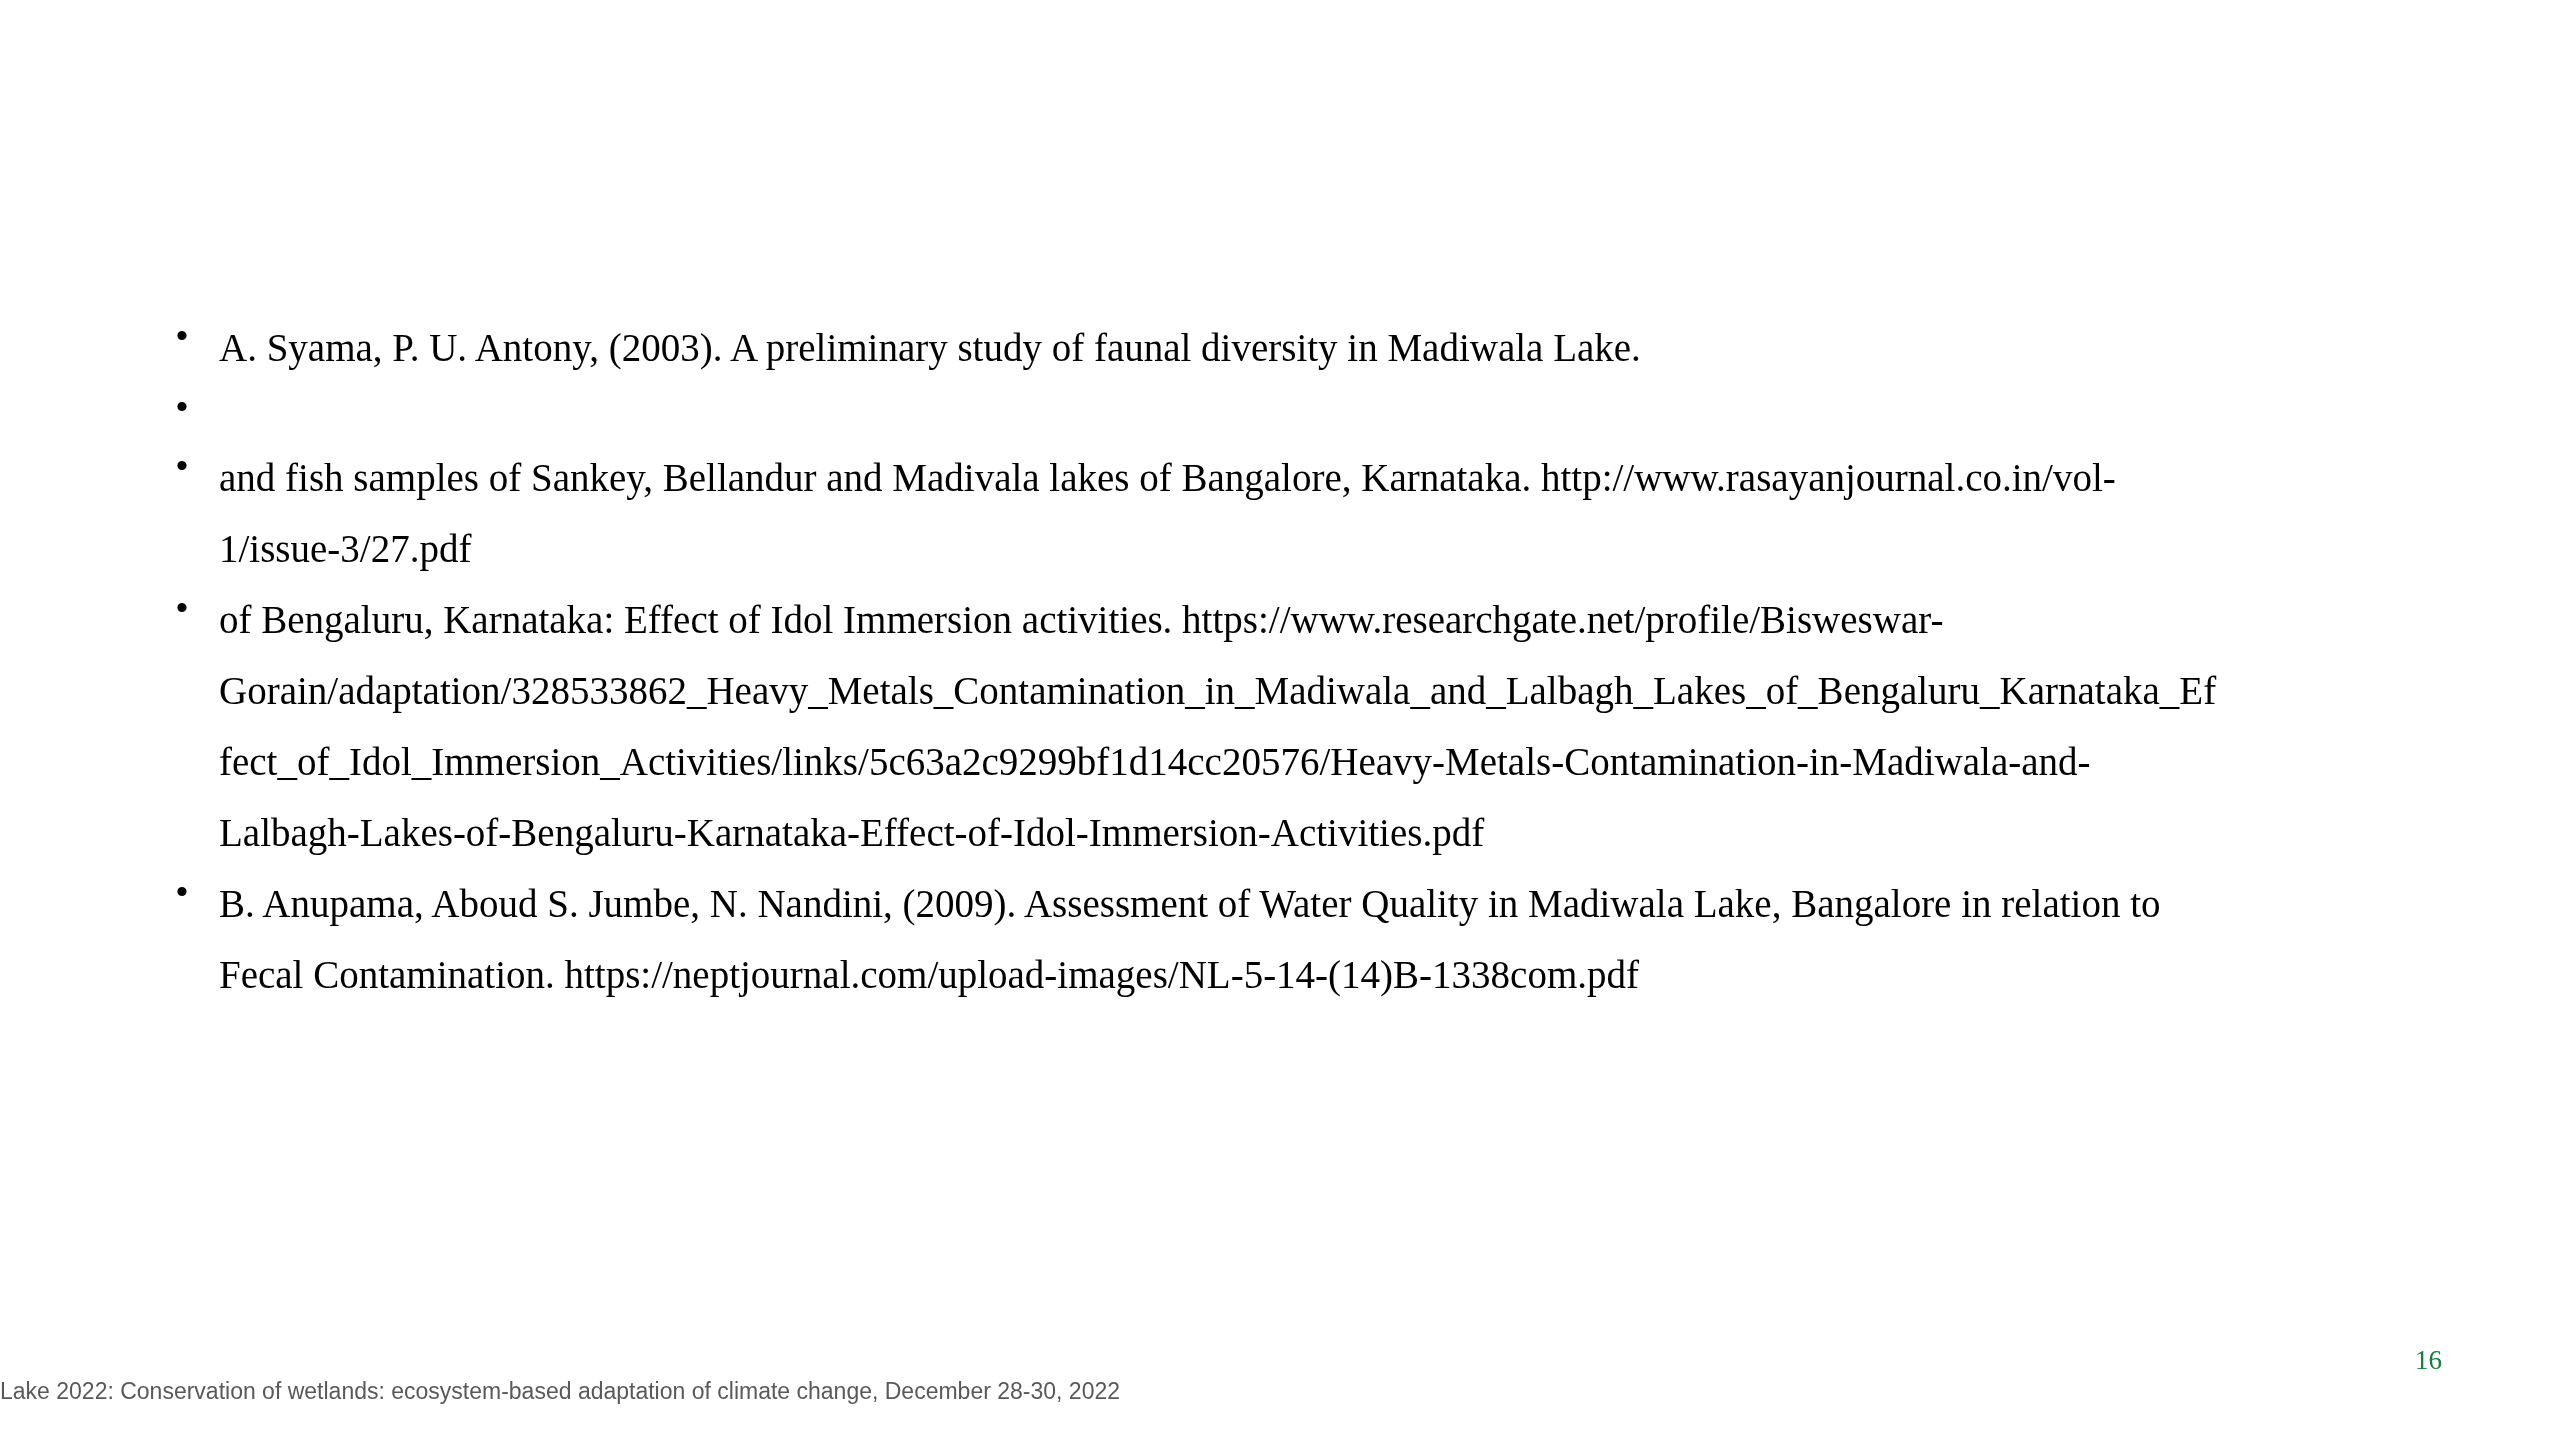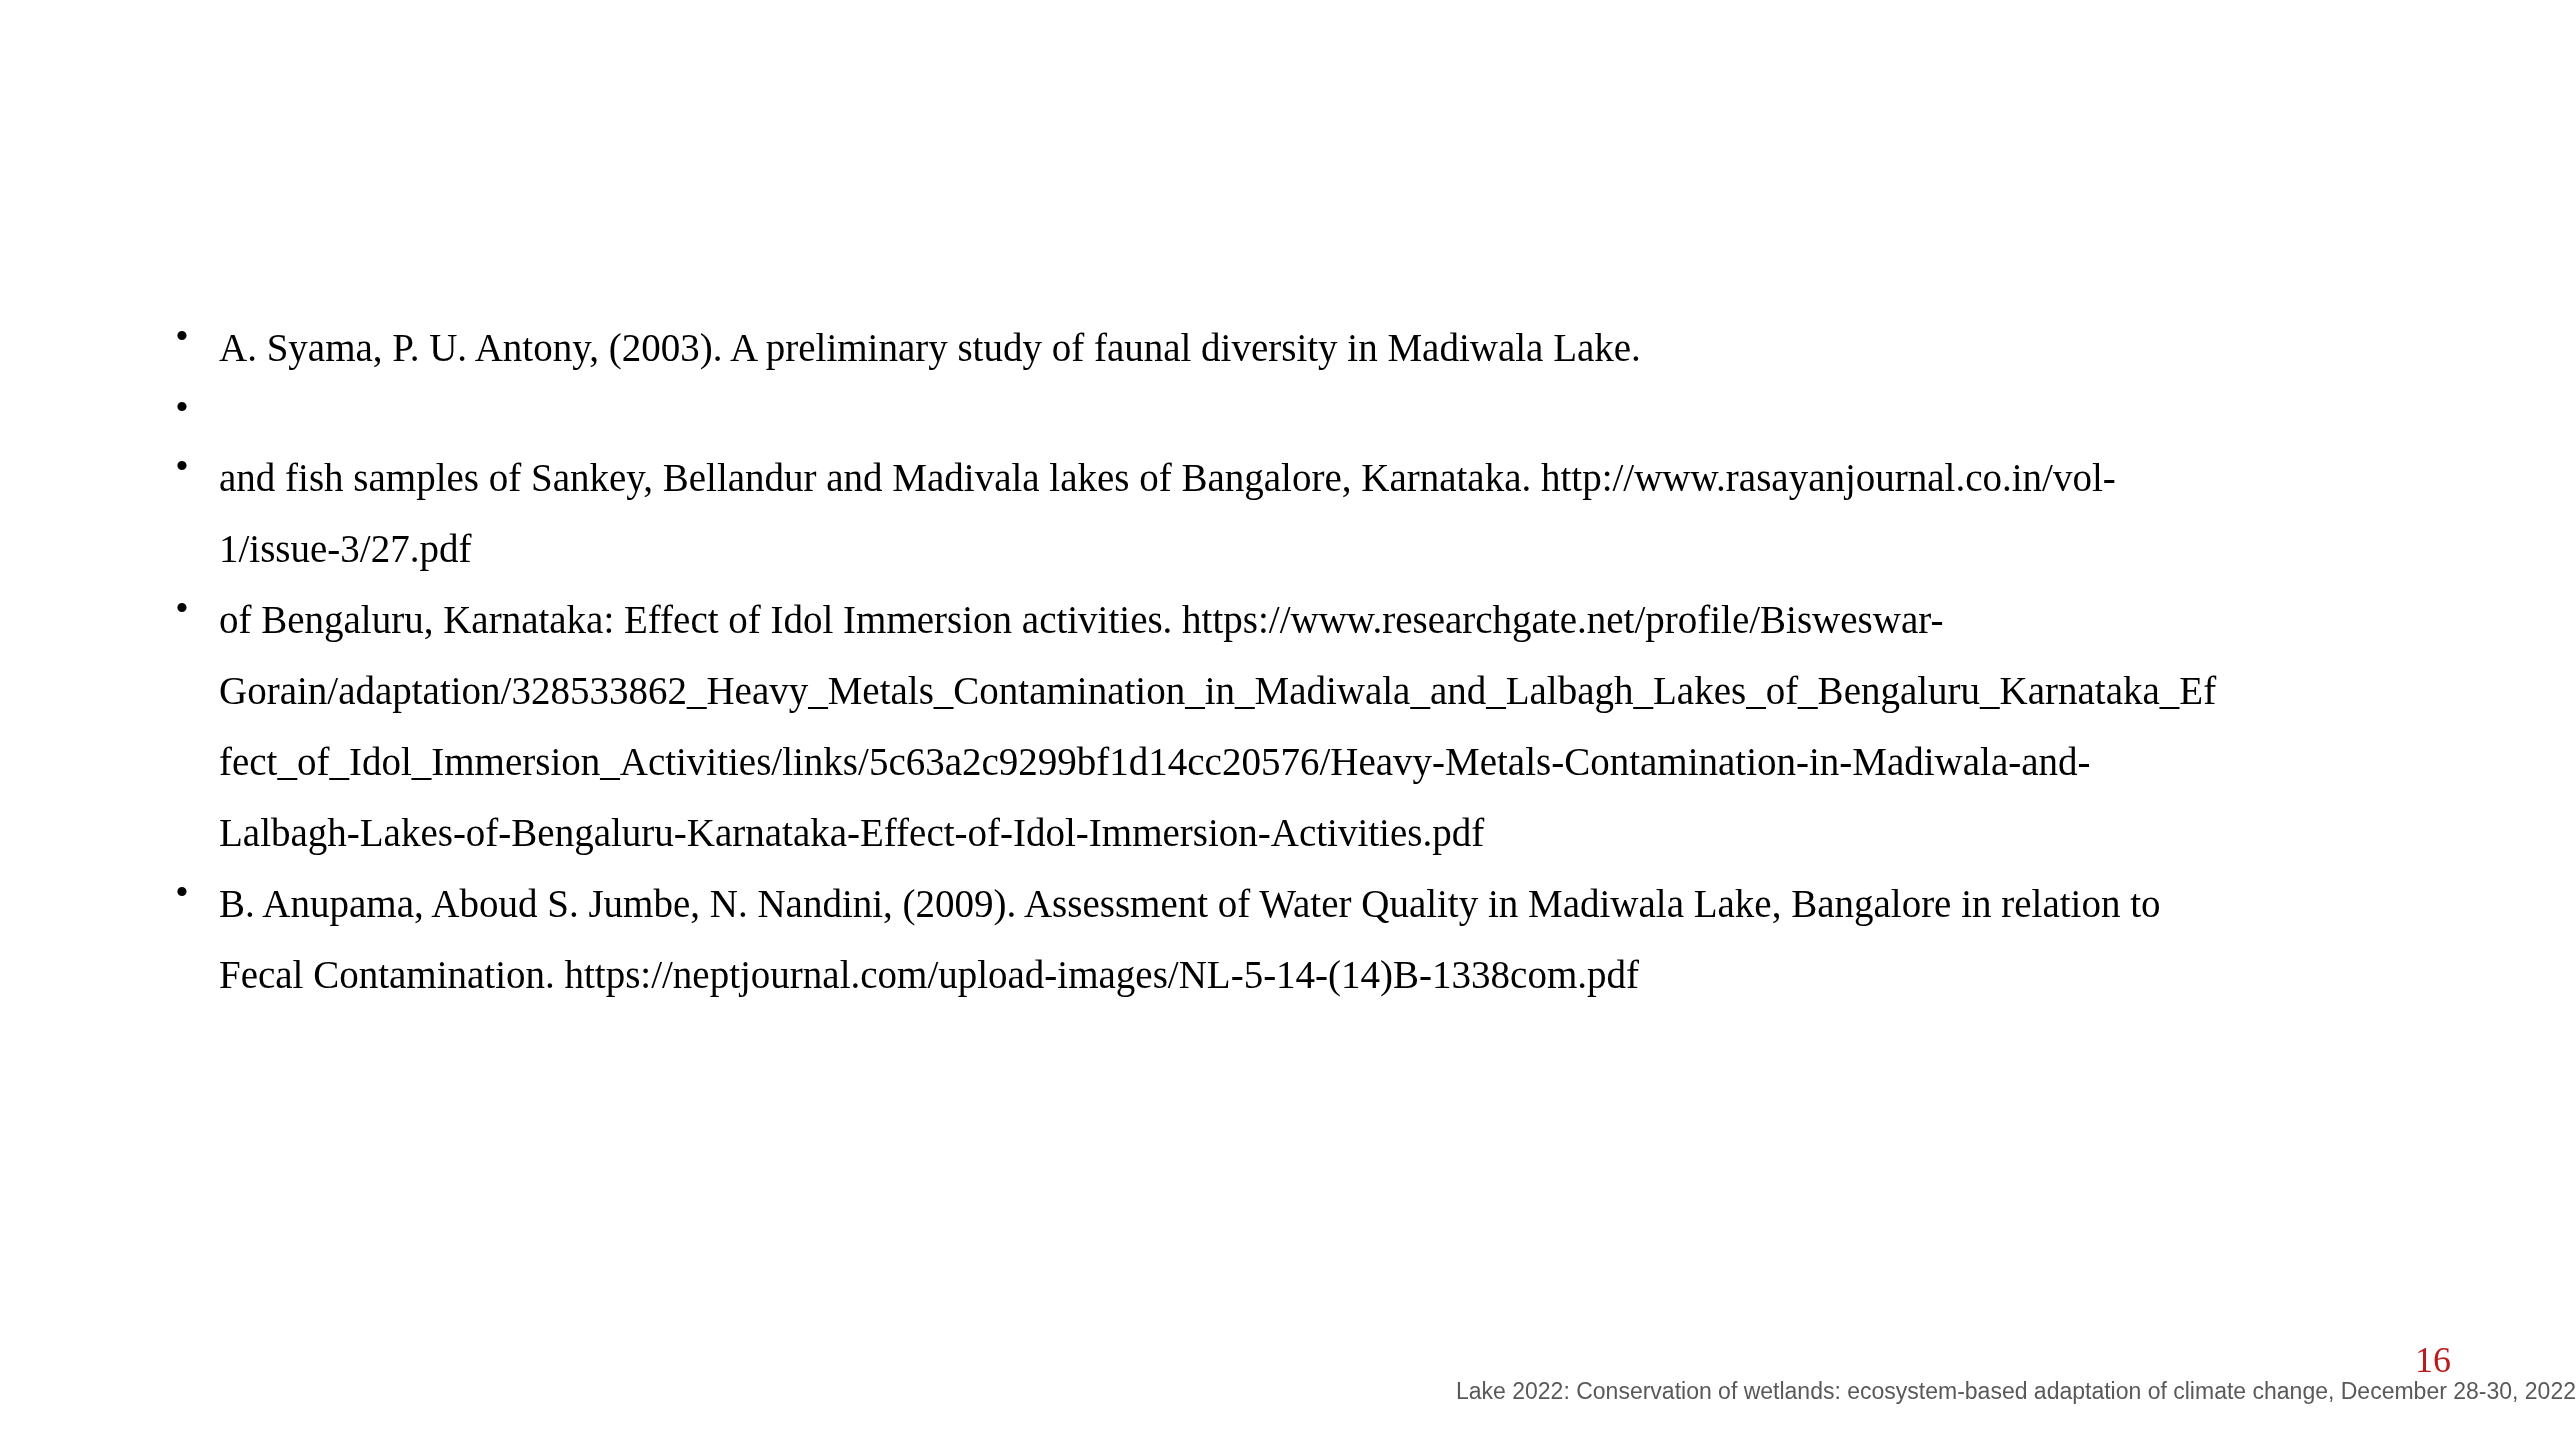--- a/index.html
+++ b/index.html
@@ -41,34 +41,34 @@
   .ref-line {
     white-space: nowrap;
     margin-top: 12px;
   }
   
   .footer {
     position: absolute;
     left: 0;
     right: 0;
     top: 1377px;
-    text-align: right;
+    text-align: left;
     font-family: "Liberation Sans", sans-serif;
     font-size: 23px;
     line-height: 29px;
     color: #595959;
   }
   .page-number {
     position: absolute;
     left: 2415px;
     top: 1345px;
     font-family: "Liberation Serif", serif;
-    font-size: 36px;
+    font-size: 27px;
     line-height: 31px;
-    color: #b91c1c;
+    color: #15803d;
   }
 </style>
 </head>
 <body>
 
 <div class="slide">
   <div class="refs">
       <div class="ref-item">
         <span class="ref-bullet">•</span>
         <div class="ref-lines">

